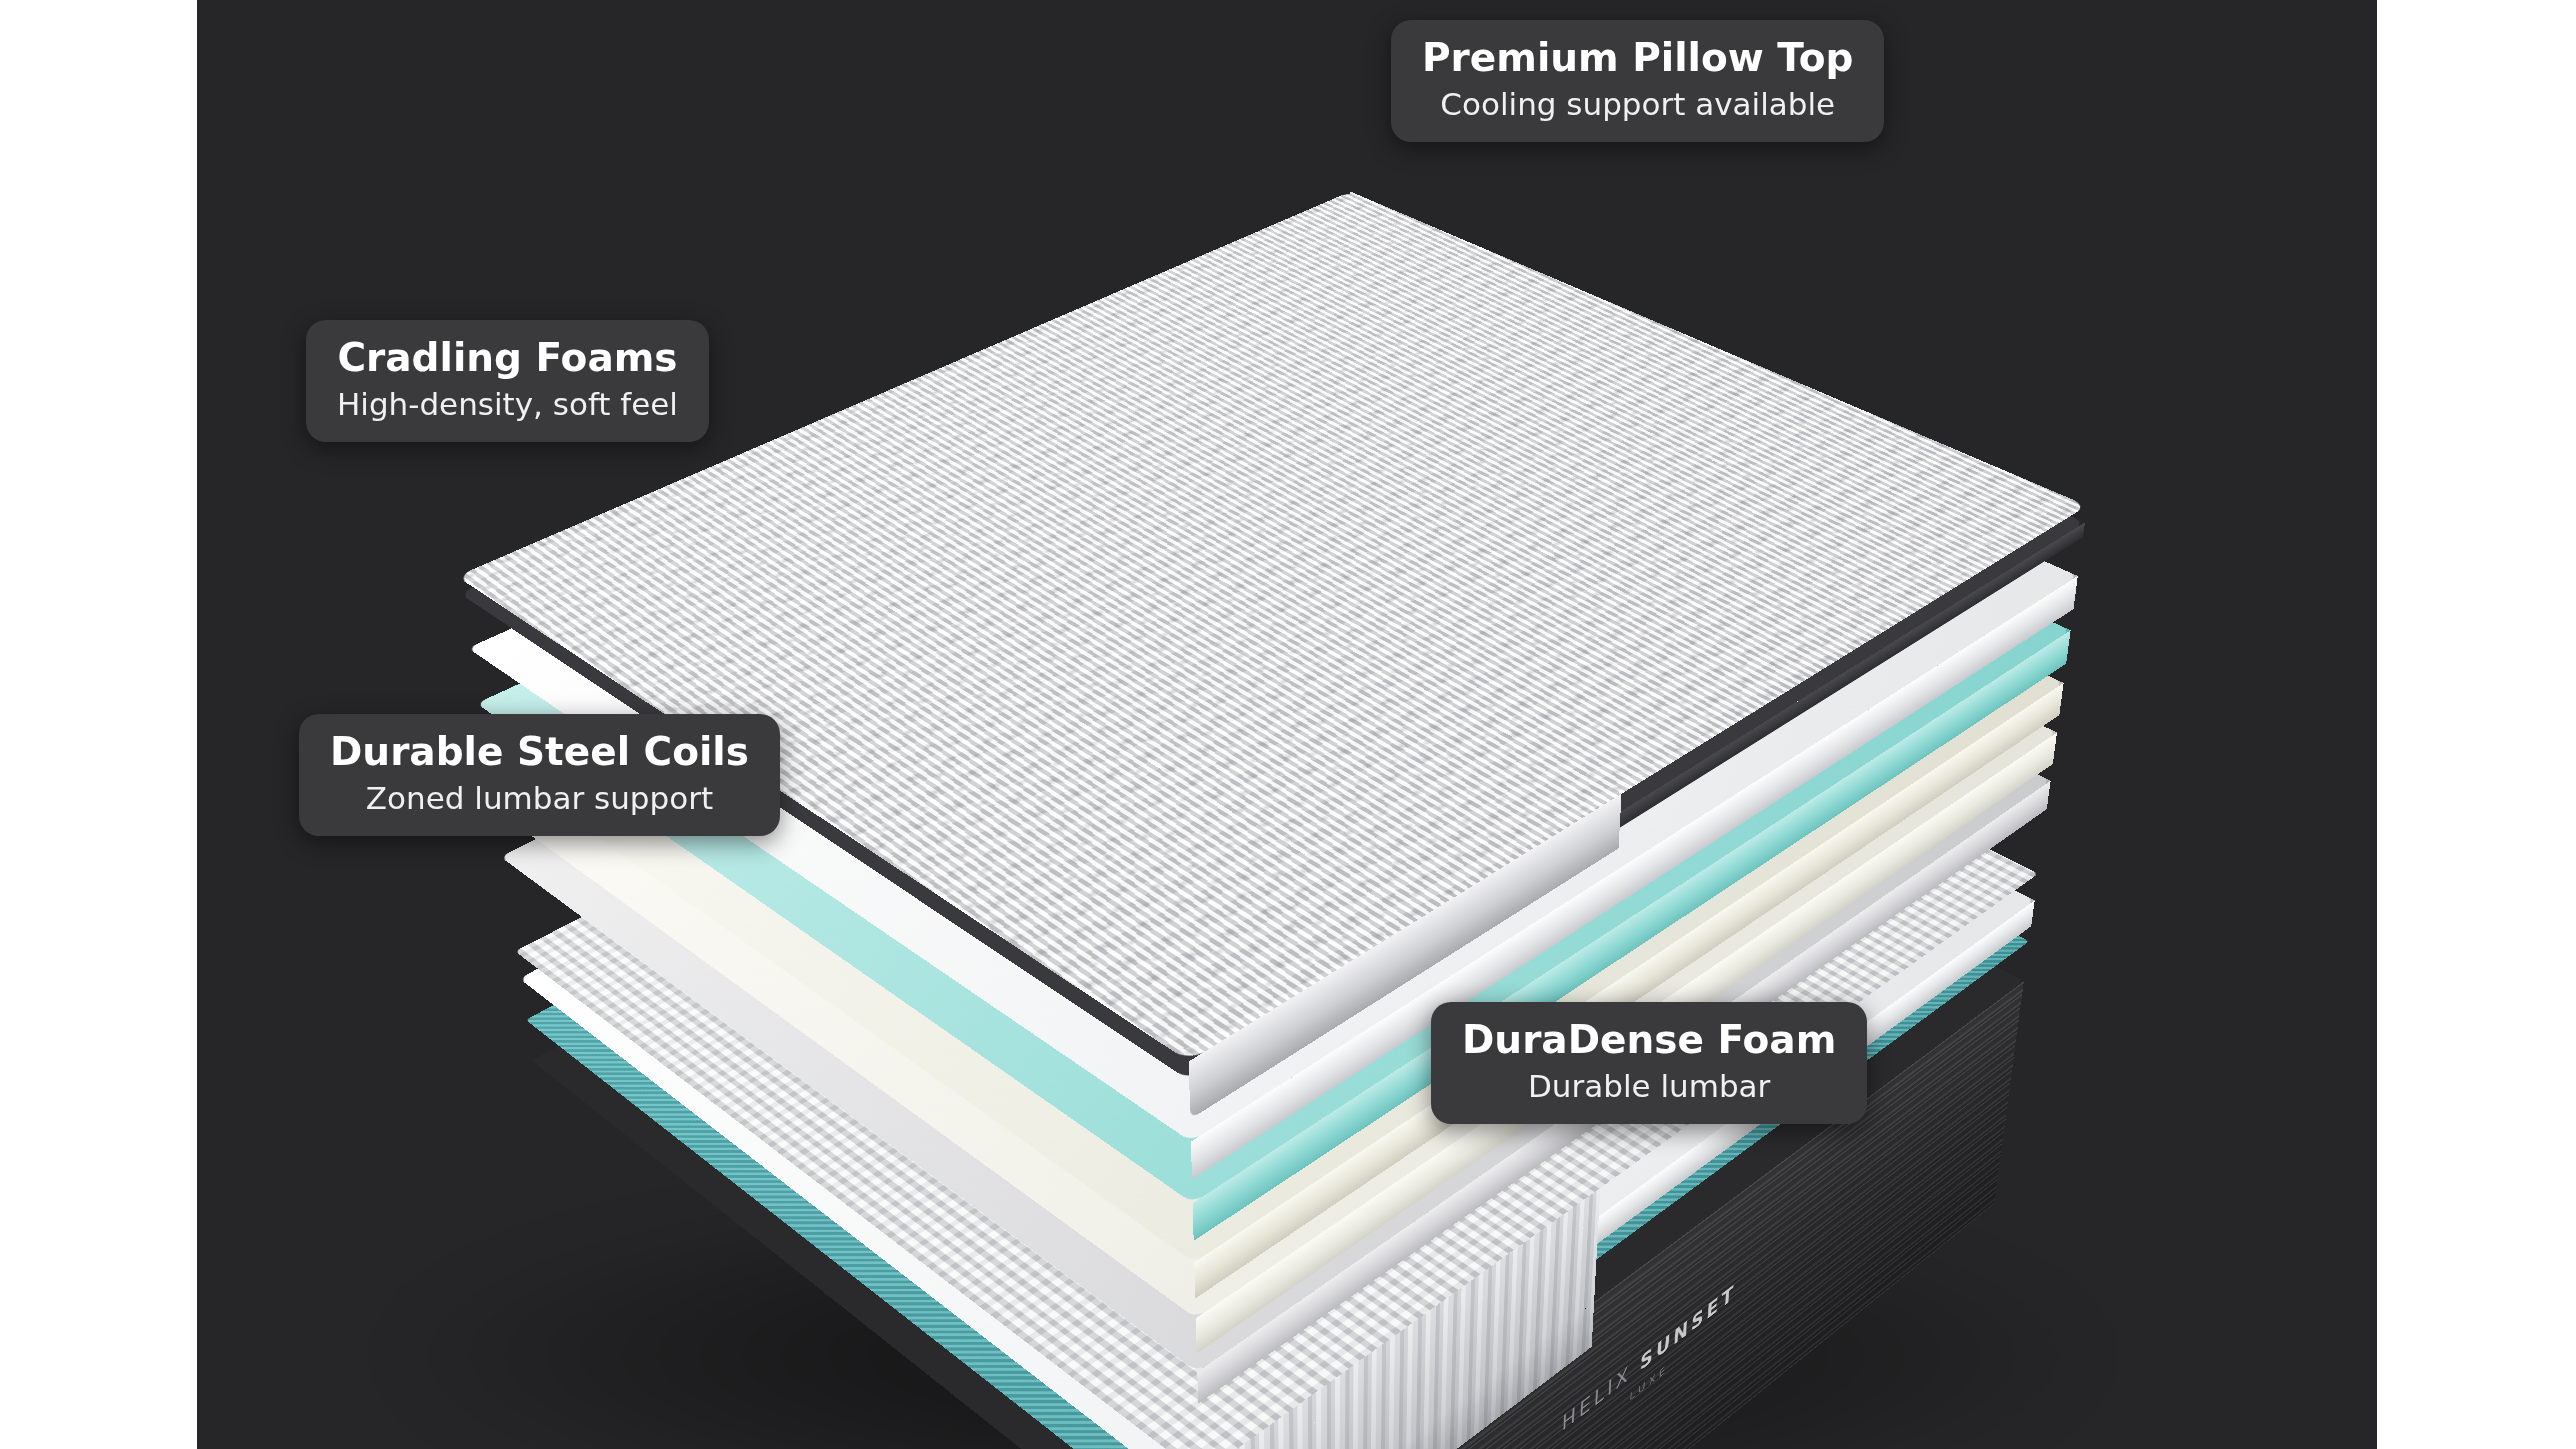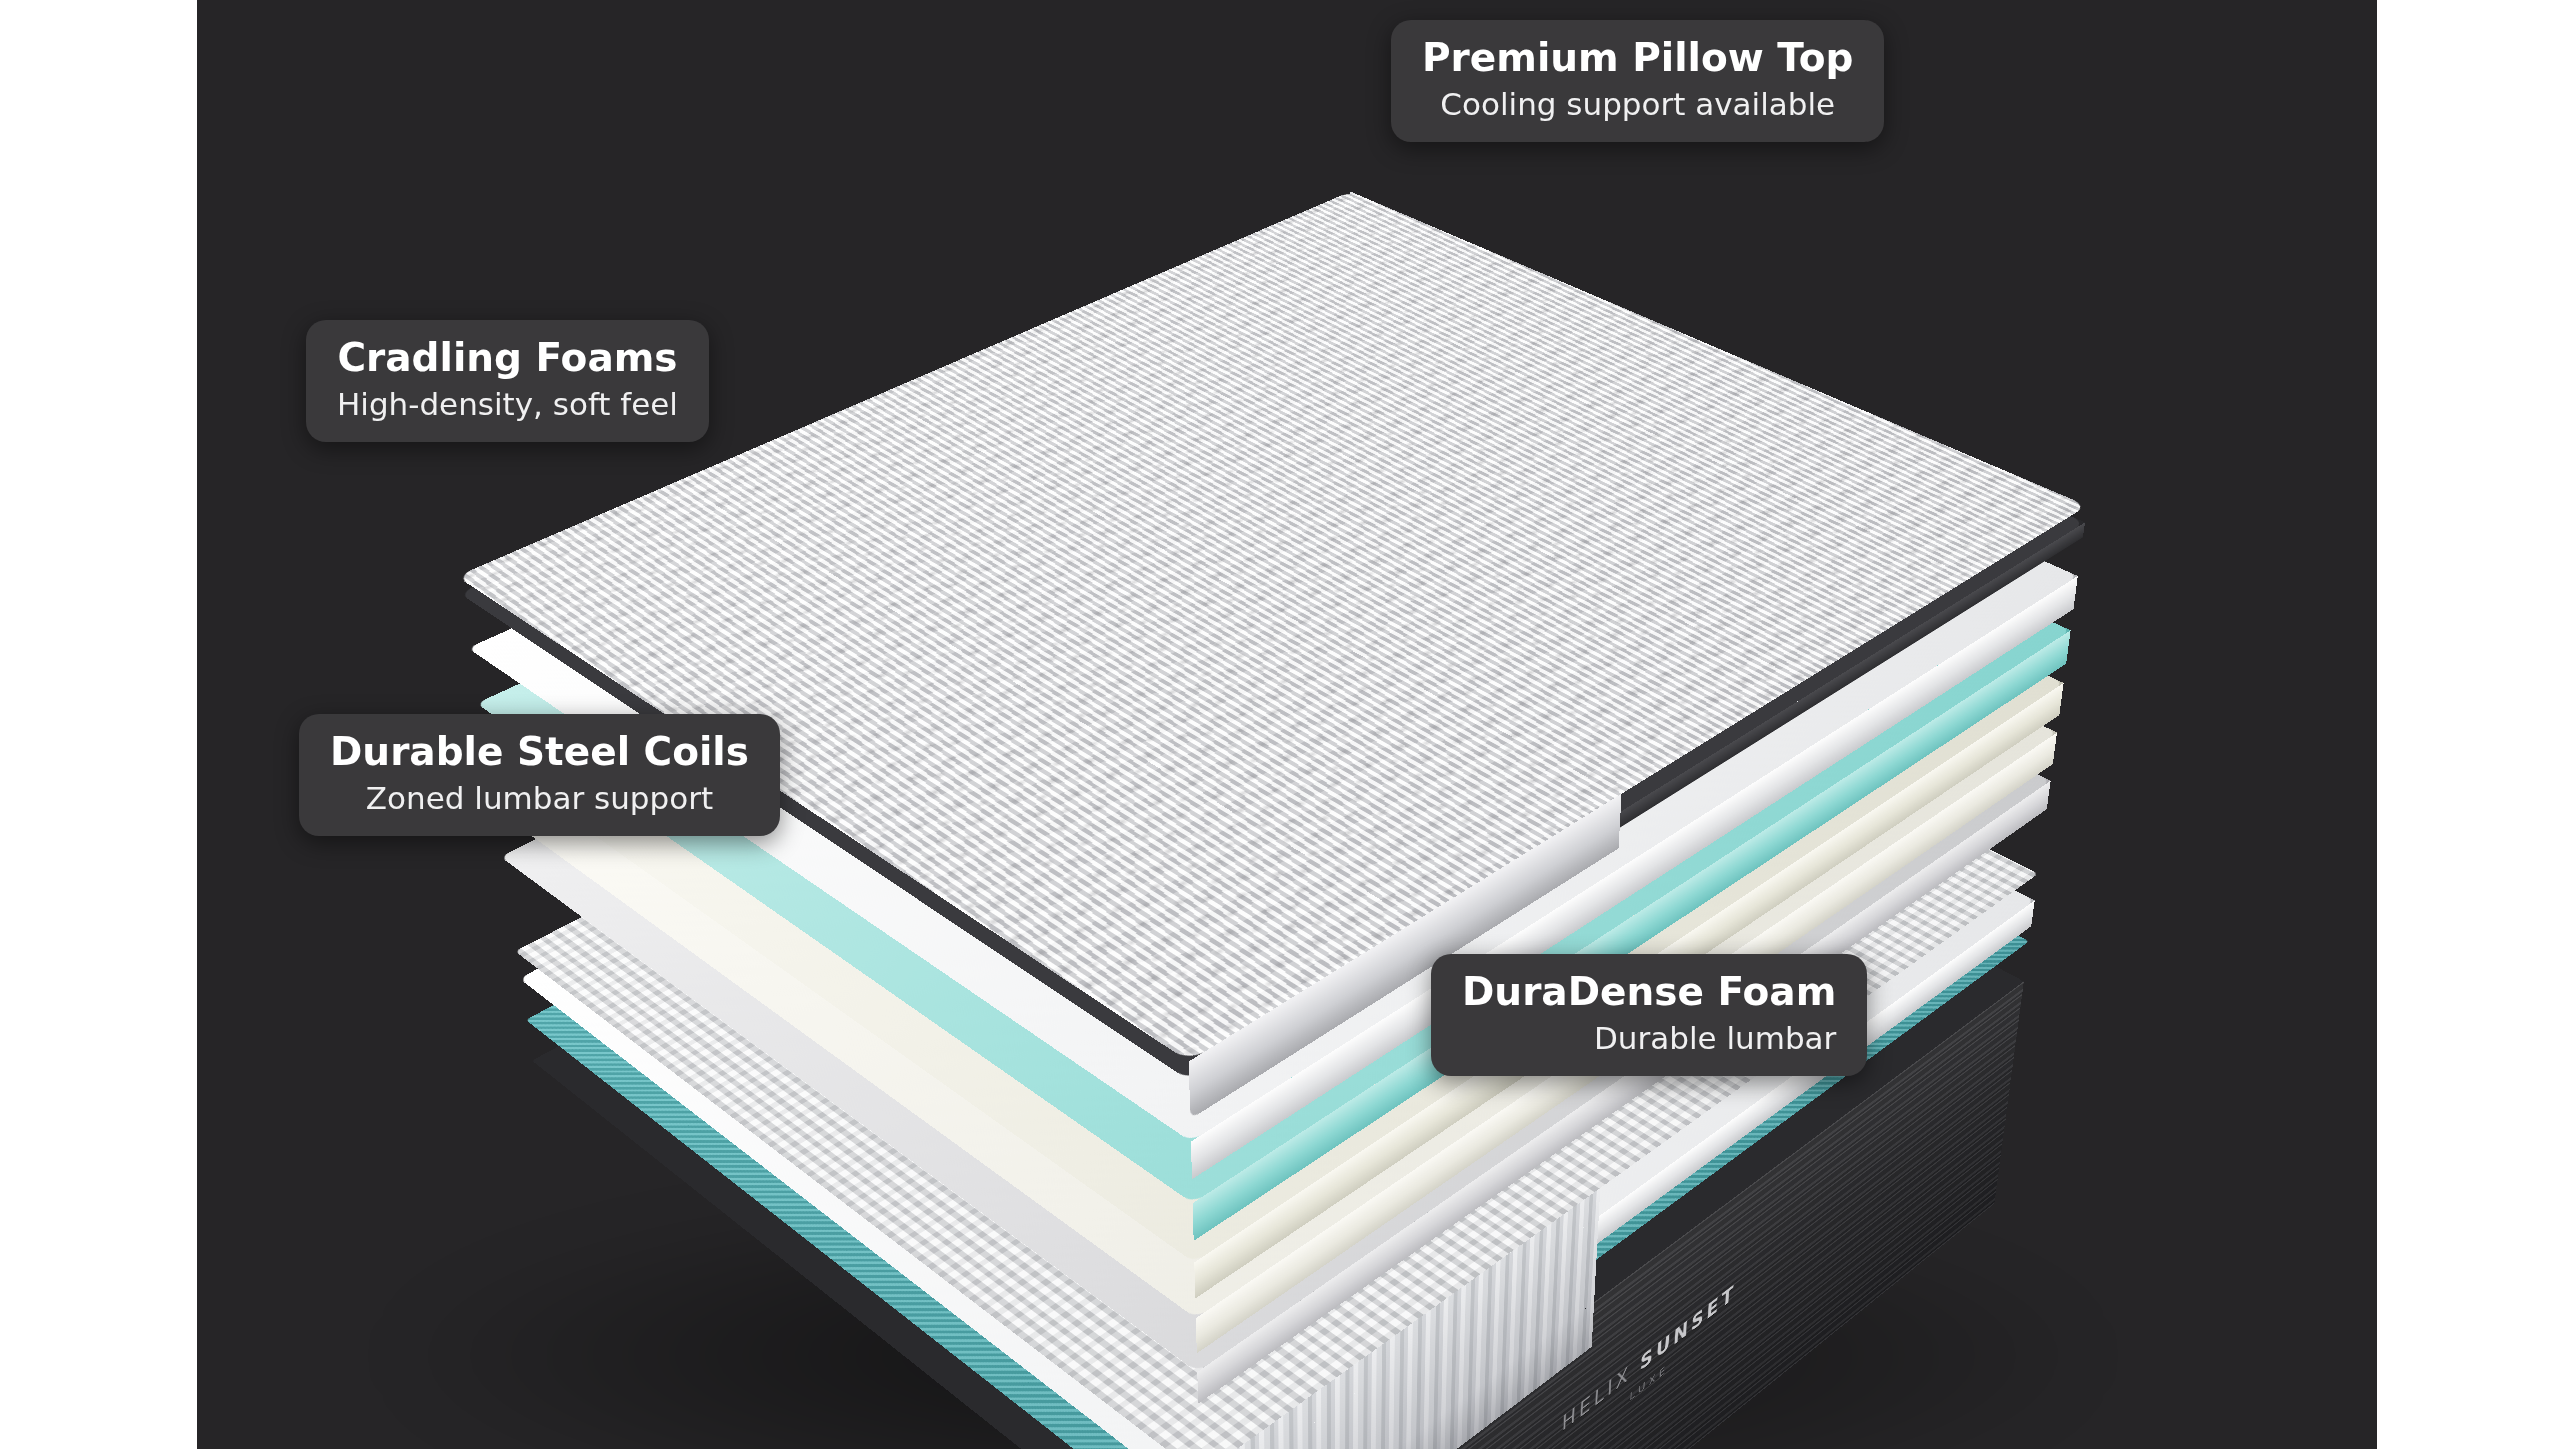--- a/index.html
+++ b/index.html
@@ -224,21 +224,21 @@
     color:#f0f0f1;
   }
   .callout.single{ padding:20px 31px 23px 31px; }
   .callout.single .title{ font-size:39px; }
 
   
   #co-pillow { left:1175px; top:20px;margin-left:19px;   }
   #co-cradle { left:109px;  top:320px;  }
   #co-memory { left:928px; top:568px;  }
   #co-coils  { left:102px;  top:714px; }
-  #co-dura   { left:1234px; top:954px;text-align:right; }
+  #co-dura   { left:1234px; top:1002px; }
 </style>
 </head>
 <body>
 
 <div id="stage">
 
   <div id="panel">
 
     <div id="ground-shadow"></div>
 

